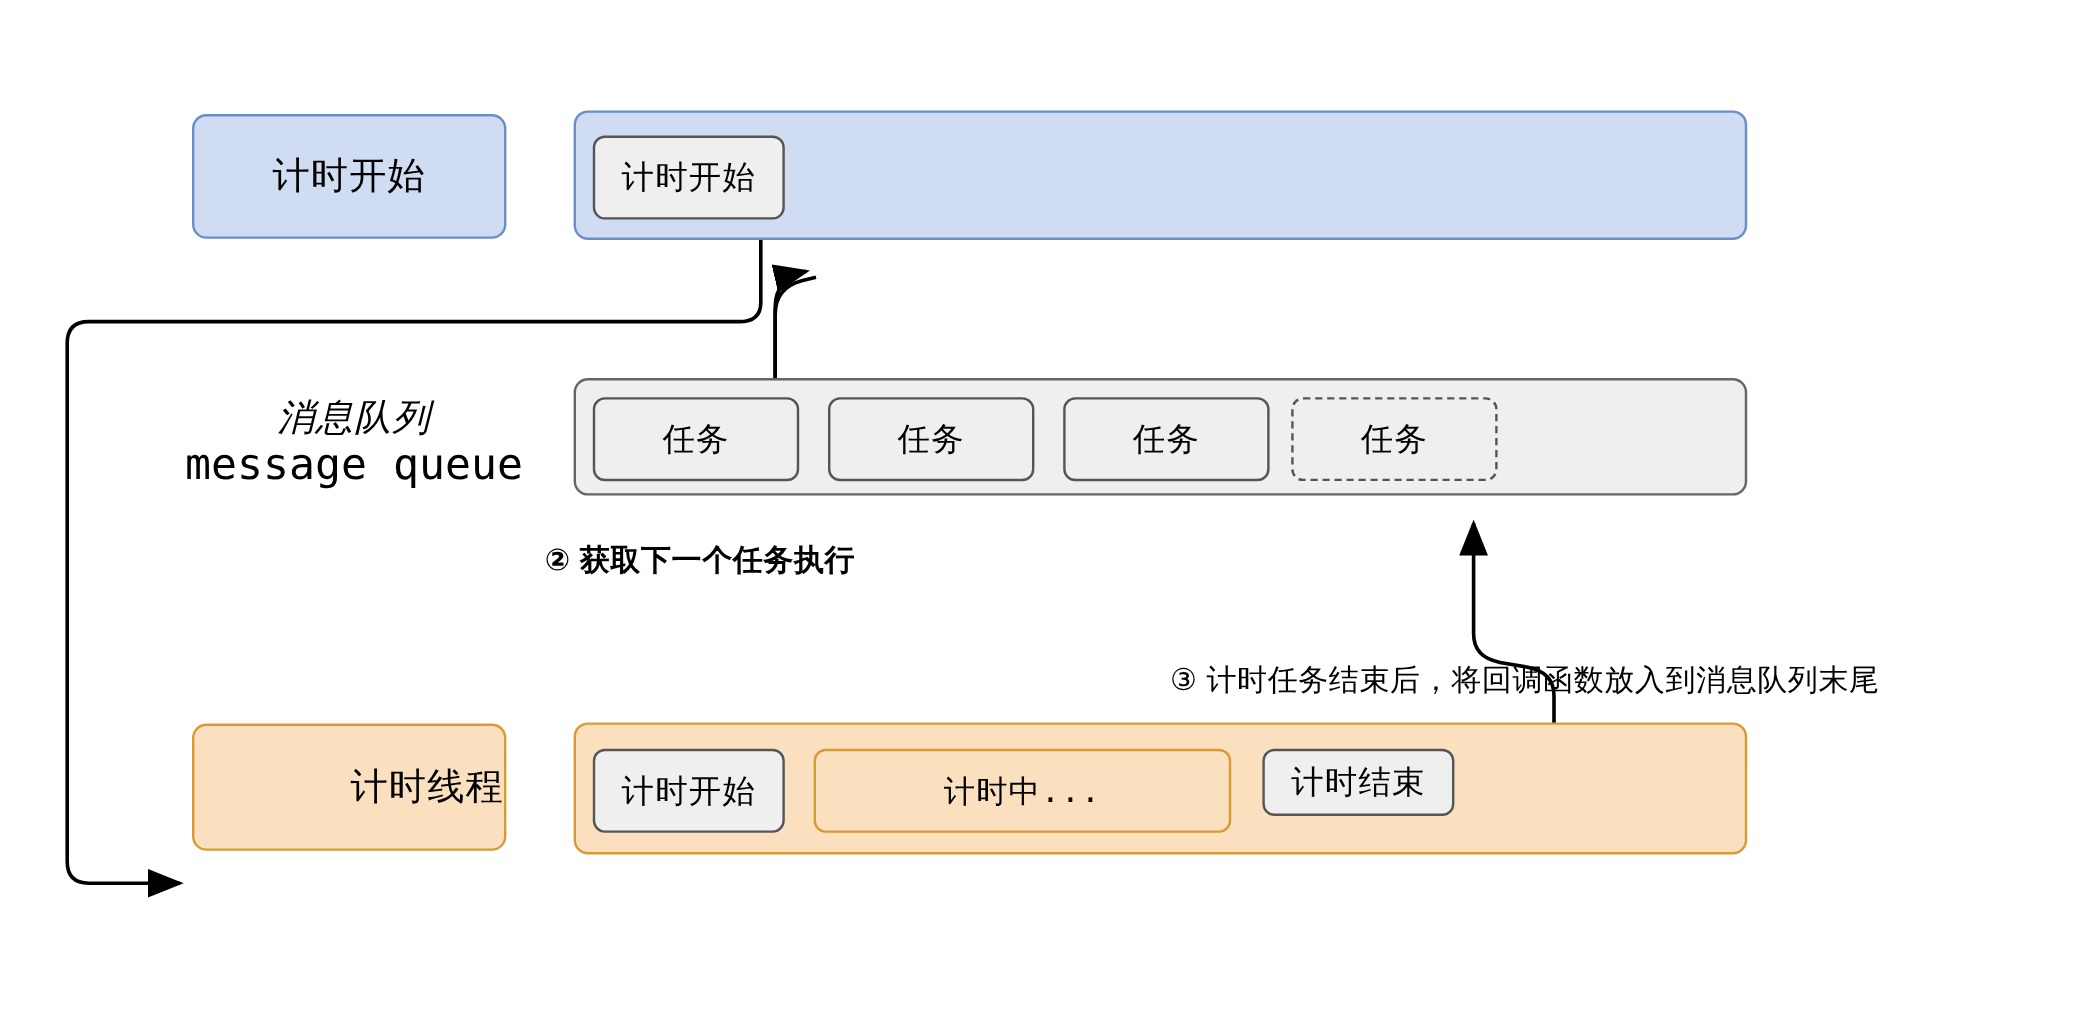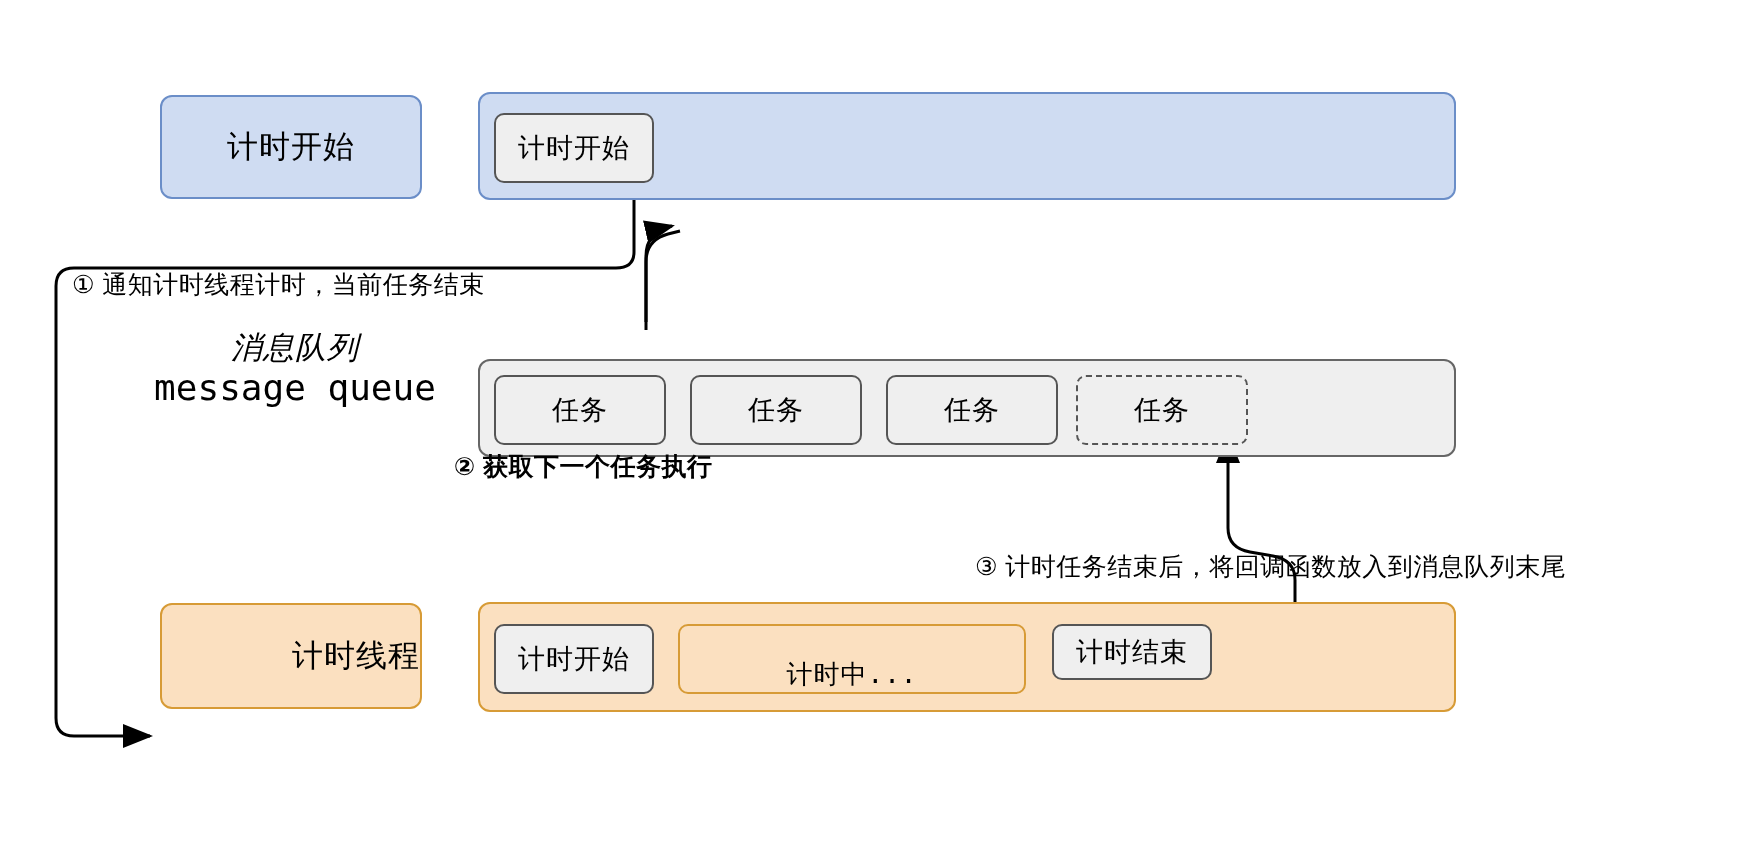--- a/index.html
+++ b/index.html
@@ -36,21 +36,20 @@
     display: flex;
     align-items: center;
   }
   .lane-main {
     background: #cfdcf2;
     border: 2px solid #6b8ec8;
   }
   .lane-queue {
     background: #efefef;
     border: 2px solid #666666;
-    margin-top: 44px;
   }
   .lane-timer {
     background: #fbe0c0;
     border: 2px solid #d79b36;
   }
 
   
   .side-box {
     position: absolute;
     box-sizing: border-box;
@@ -109,21 +108,20 @@
     background: transparent;
     border: 2px dashed #555555;
   }
   .chip-orange {
     background: #fbe0c0;
     border: 2px solid #d79b36;
   }
   .chip-mono {
     font-family: "DejaVu Sans Mono", "Liberation Mono", monospace;
     font-size: 26px;
-    align-items: flex-end;
   }
 
   
   .annot {
     position: absolute;
     font-size: 25px;
     white-space: nowrap;
     letter-spacing: 0.5px;
   }
 </style>
@@ -152,23 +150,20 @@
   <div class="side-box blue" style="left:160px; top:95px; width:262px; height:104px;">
     <span>计时开始</span>
   </div>
 
   <div class="lane lane-main" style="left:478px; top:92px; width:978px; height:108px;">
     <div class="chip chip-gray" style="left:14px; top:19px; width:160px; height:70px;">
       <span>计时开始</span>
     </div>
   </div>
 
-  <div class="annot" style="left:72px; top:268px;">
-    <span>① 通知计时线程计时，当前任务结束</span>
-  </div>
 
   <div class="side-text" style="left:130px; top:330px; width:330px;">
     <span class="cn">消息队列</span>
     <span class="mono">message queue</span>
   </div>
 
   <div class="lane lane-queue" style="left:478px; top:315px; width:978px; height:98px;">
     <div class="chip chip-gray" style="left:14px; top:14px; width:172px; height:70px;">
       <span>任务</span>
     </div>

